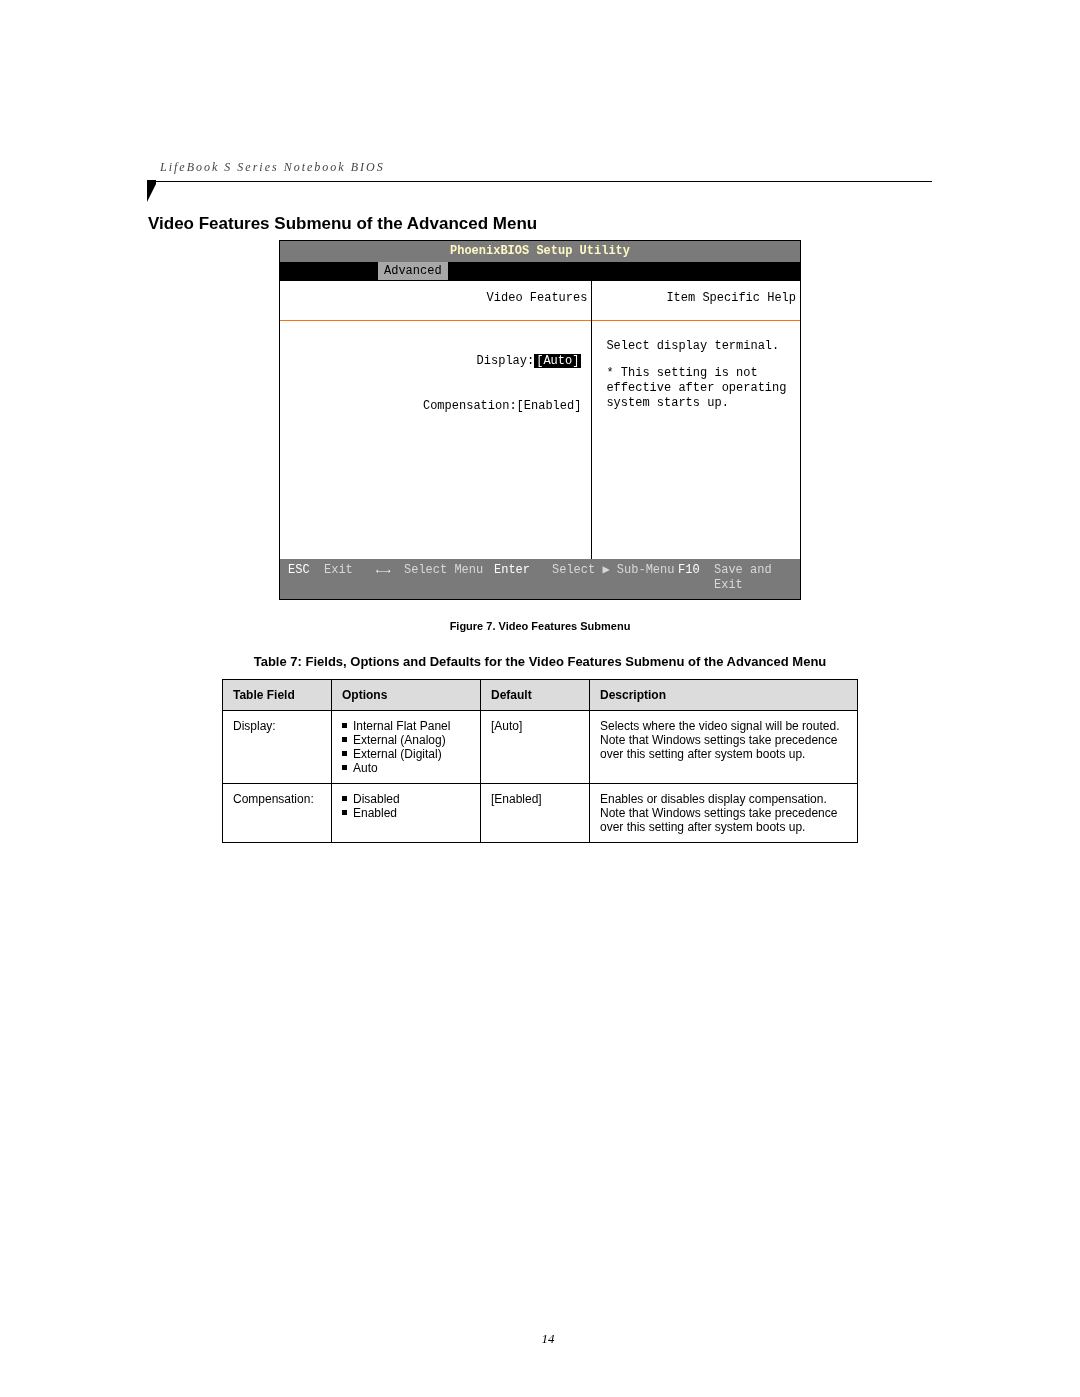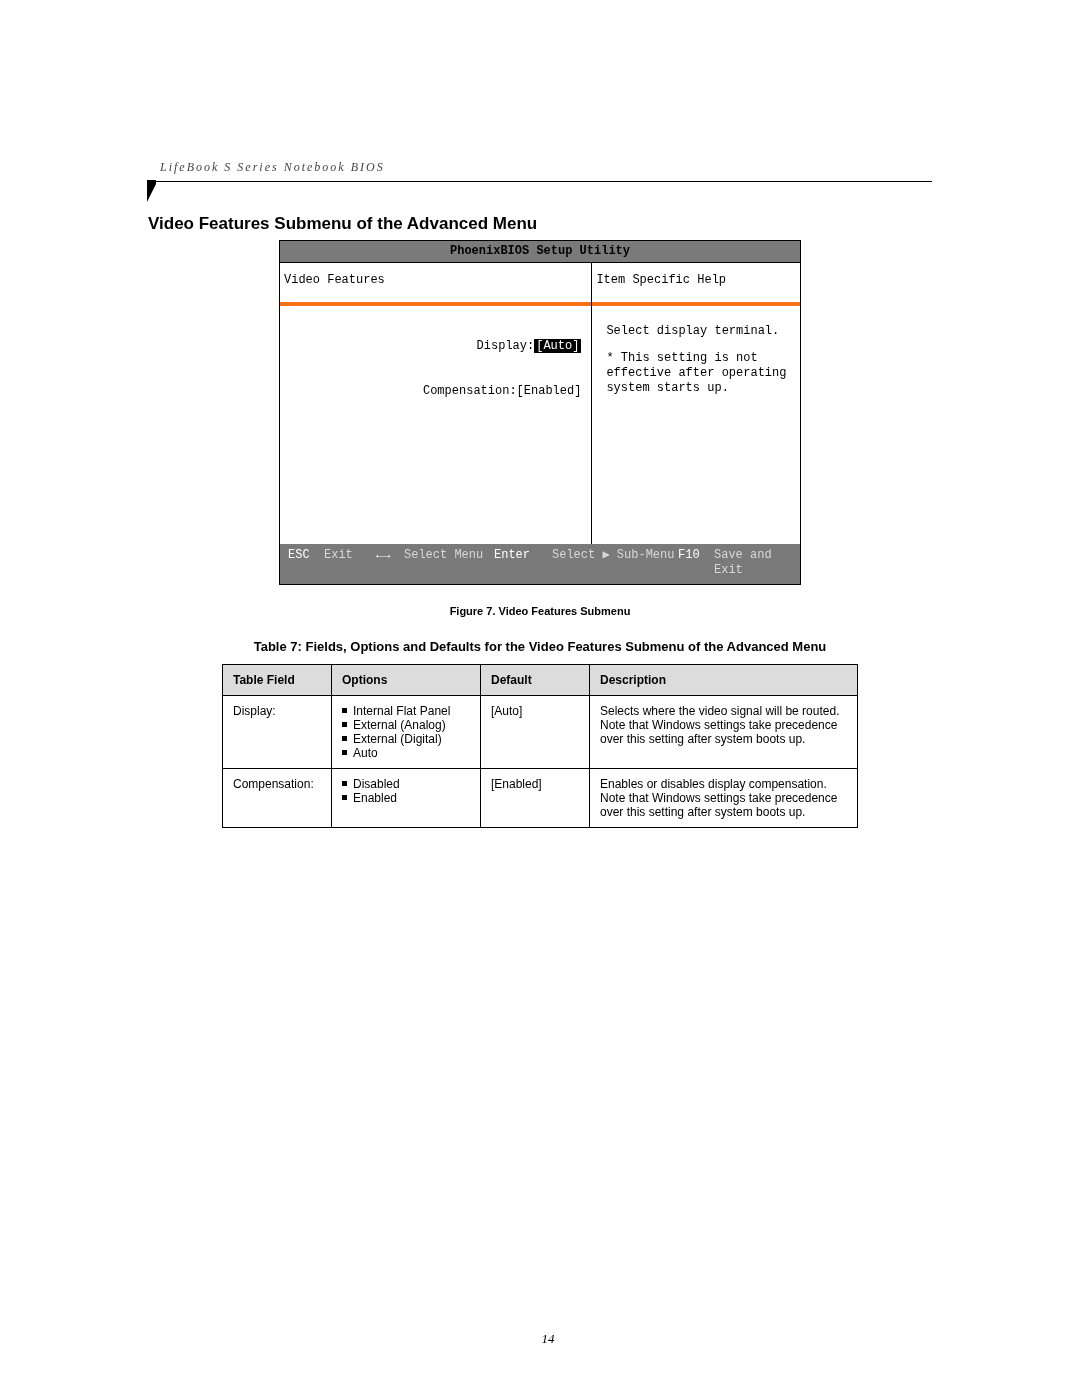--- a/index.html
+++ b/index.html
@@ -65,21 +65,21 @@
     width: 520px;
     margin: 0 auto 20px auto;
     border: 1px solid #000;
     background: #000;
     font-family: "Courier New", monospace;
     font-size: 12px;
     line-height: 1.25;
   }
   .bios-titlebar {
     background: #7a7a7a;
-    color: #000000;
+    color: #fef9c3;
     text-align: center;
     font-weight: bold;
     padding: 3px 0;
   }
   .bios-menubar {
     background: #000;
     color: #fff;
     padding: 0;
     height: 18px;
     position: relative;
@@ -101,23 +101,23 @@
     border-top: 1px solid #000;
   }
   .bios-left {
     flex: 1 1 60%;
     border-right: 1px solid #000;
   }
   .bios-right {
     flex: 1 1 40%;
   }
   .bios-colhead {
-    text-align: left;
+    text-align: right;
     padding: 10px 4px 14px 4px;
-    border-bottom: 4px solid #f97316;
+    border-bottom: 1px solid #f97316;
     font-weight: normal;
   }
   .bios-content {
     padding: 18px 10px 10px 18px;
     height: 210px;
     box-sizing: content-box;
     text-align: right;
   }
   .bios-row { white-space: pre; }
   .bios-row .label { display: inline-block; width: 100px; }
@@ -221,20 +221,23 @@
   <div class="running-head">LifeBook S Series Notebook BIOS</div>
 
   <div class="corner-mark"></div>
 
   <h2 class="section-title">Video Features Submenu of the Advanced Menu</h2>
 
 
   <div class="bios-panel">
     <div class="bios-titlebar">PhoenixBIOS Setup Utility</div>
 
+    <div class="bios-menubar">
+      <span class="tab adv">Advanced</span>
+    </div>
 
     <div class="bios-body">
       <div class="bios-left">
         <div class="bios-colhead">Video Features</div>
         <div class="bios-content">
           <div class="bios-row">
             <span class="label">Display:</span><span class="bios-selected">[Auto]</span>
           </div>
           <div class="bios-row">
             <span class="label">Compensation:</span><span>[Enabled]</span>

